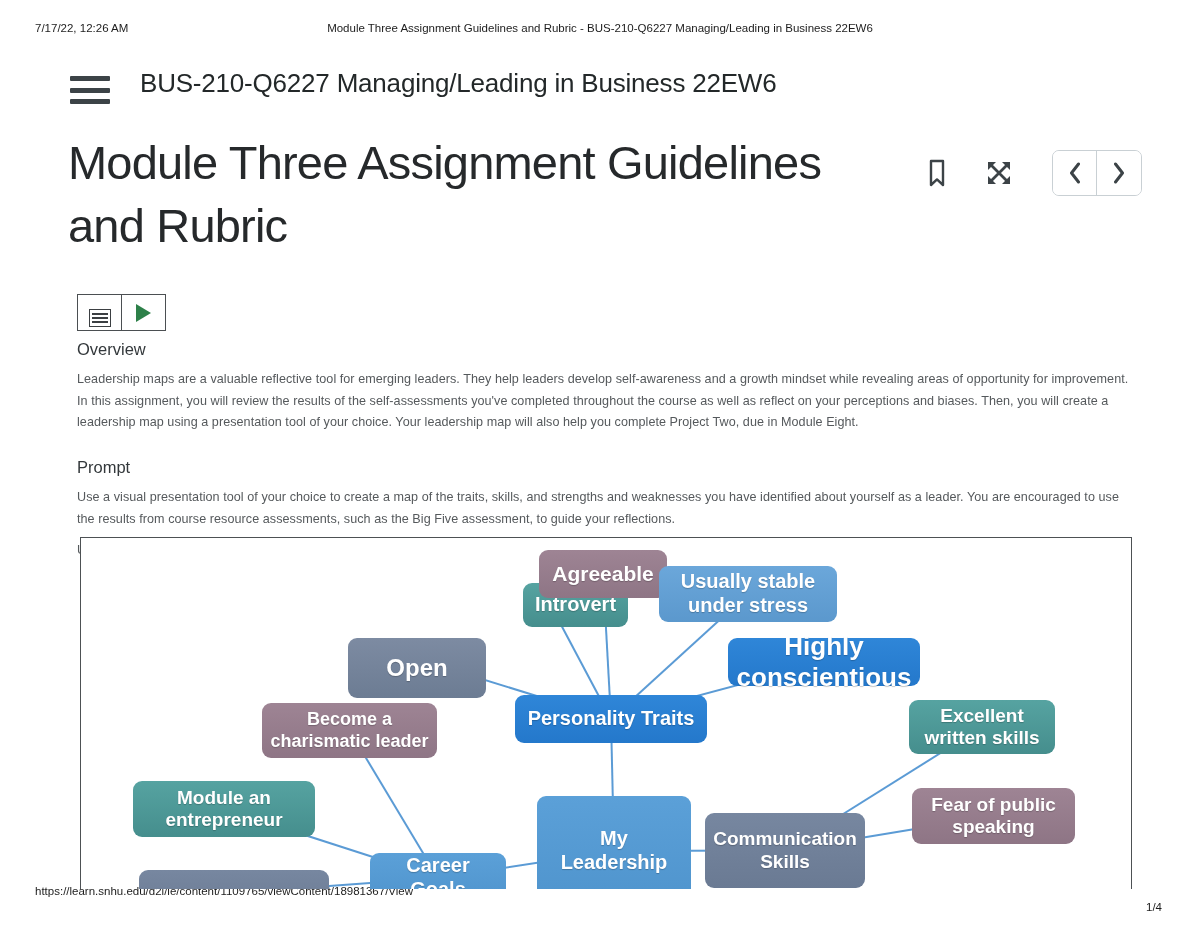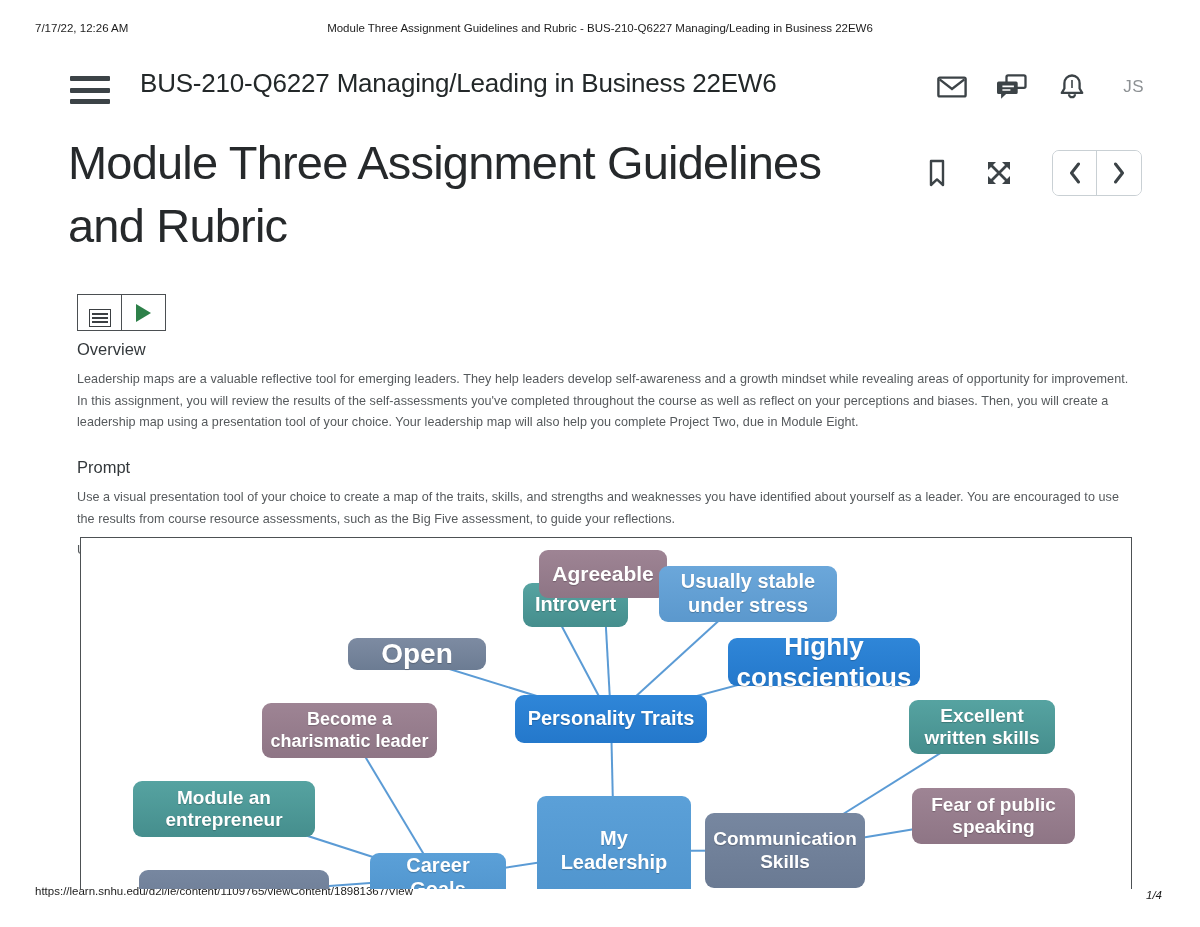--- a/index.html
+++ b/index.html
@@ -288,62 +288,38 @@
   }
   .print-footer .pf-url {
     position: absolute;
     left: 35px;
     top: 0;
     white-space: nowrap;
   }
   .print-footer .pf-page {
     position: absolute;
     right: 38px;
-    top: 4px;
-    font-style: italic;
+    top: 16px;
   }
 </style>
 </head>
 <body>
 
 <div class="print-header">
   <div class="ph-date">7/17/22, 12:26 AM</div>
   <div class="ph-title">Module Three Assignment Guidelines and Rubric - BUS-210-Q6227 Managing/Leading in Business 22EW6</div>
 </div>
 
 <div class="navbar">
   <div class="hamburger">
     <span></span>
     <span></span>
     <span></span>
   </div>
   <div class="course-title">BUS-210-Q6227 Managing/Leading in Business 22EW6</div>
-  <div class="nav-icons">
-    <div class="ni">
-      <svg width="30" height="24" viewBox="0 0 30 24">
-        <rect x="1.4" y="2.6" width="27.2" height="18.8" rx="1.4" fill="none" stroke="#3c4347" stroke-width="2.4"></rect>
-        <path d="M2.6 4.4 L15 14 L27.4 4.4" fill="none" stroke="#3c4347" stroke-width="2.4"></path>
-      </svg>
-    </div>
-    <div class="ni">
-      <svg width="30" height="27" viewBox="0 0 30 27">
-        <rect x="9.5" y="1.4" width="19" height="12.5" rx="1.6" fill="none" stroke="#3c4347" stroke-width="2.3"></rect>
-        <path d="M1.6 7.6 h17.5 a1.6 1.6 0 0 1 1.6 1.6 v9.3 a1.6 1.6 0 0 1 -1.6 1.6 h-10 l-5 4.6 v-4.6 h-2.5 a1.6 1.6 0 0 1 -1.6 -1.6 v-9.3 a1.6 1.6 0 0 1 1.6 -1.6 z" fill="#3c4347"></path>
-        <path d="M5.4 12.4 h11.5 M5.4 16 h8" stroke="#ffffff" stroke-width="1.6"></path>
-      </svg>
-    </div>
-    <div class="ni">
-      <svg width="28" height="28" viewBox="0 0 28 28">
-        <path d="M14 2.5 c-4.4 0 -7.6 3.4 -7.6 7.8 v5.2 l-2.6 4.4 h20.4 l-2.6 -4.4 v-5.2 c0 -4.4 -3.2 -7.8 -7.6 -7.8 z" fill="none" stroke="#3c4347" stroke-width="2.3" stroke-linejoin="round"></path>
-        <path d="M11 21.2 a3 3 0 0 0 6 0" fill="none" stroke="#3c4347" stroke-width="2.3"></path>
-        <path d="M14 7 v8" stroke="#3c4347" stroke-width="1.6"></path>
-      </svg>
-    </div>
-    <div class="avatar-initials">JS</div>
-  </div>
 </div>
 
 <div class="title-block">
   <div class="page-title">Module Three Assignment Guidelines and Rubric</div>
   <div class="title-actions">
     <div class="ta-icon">
       <svg width="18" height="28" viewBox="0 0 18 28">
         <path d="M3 2 h12 v24 l-6 -5.6 l-6 5.6 z" fill="none" stroke="#3c4347" stroke-width="2.4" stroke-linejoin="round"></path>
       </svg>
     </div>
@@ -402,21 +378,21 @@
         <line x1="704" y1="312.5" x2="901" y2="189" stroke="#5b9bd5" stroke-width="2"></line>
         <line x1="704" y1="312.5" x2="912.5" y2="278" stroke="#5b9bd5" stroke-width="2"></line>
         <line x1="533" y1="313" x2="357" y2="340" stroke="#5b9bd5" stroke-width="2"></line>
         <line x1="357" y1="340" x2="268.5" y2="192.5" stroke="#5b9bd5" stroke-width="2"></line>
         <line x1="357" y1="340" x2="143" y2="271" stroke="#5b9bd5" stroke-width="2"></line>
         <line x1="357" y1="340" x2="153" y2="355" stroke="#5b9bd5" stroke-width="2"></line>
       </svg>
   <div class="node teal" style="left: 417px; top: 45px; width: 105px; height: 44px; font-size: 20px; margin-left: 25px;">Introvert</div>
       <div class="node mauve" style="left: 458px; top: 12px; width: 128px; height: 48px; font-size: 21px;">Agreeable</div>
       <div class="node lightblue" style="left: 578px; top: 28px; width: 178px; height: 56px; font-size: 20px;">Usually stable under  stress</div>
-      <div class="node slate" style="left: 267px; top: 100px; width: 138px; height: 32px; font-size: 28px;">Open</div>
+      <div class="node slate" style="left: 267px; top: 100px; width: 138px; height: 60px; font-size: 24px;">Open</div>
       <div class="node blue" style="left: 647px; top: 100px; width: 192px; height: 48px; font-size: 26px;">Highly conscientious</div>
       <div class="node blue" style="left: 434px; top: 157px; width: 192px; height: 48px; font-size: 20px;">Personality Traits</div>
       <div class="node teal" style="left: 828px; top: 162px; width: 146px; height: 54px; font-size: 19px;">Excellent written skills</div>
       <div class="node mauve" style="left: 181px; top: 165px; width: 175px; height: 55px; font-size: 18px;">Become a charismatic leader</div>
       <div class="node teal" style="left: 52px; top: 243px; width: 182px; height: 56px; font-size: 19px;">Module an entrepreneur</div>
       <div class="node mauve" style="left: 831px; top: 250px; width: 163px; height: 56px; font-size: 19px;">Fear of public speaking</div>
       <div class="node midblue" style="left: 456px; top: 258px; width: 154px; height: 110px; font-size: 20px;">My Leadership</div>
       <div class="node slate2" style="left: 624px; top: 275px; width: 160px; height: 75px; font-size: 19px;">Communication Skills</div>
       <div class="node midblue" style="left: 289px; top: 315px; width: 136px; height: 50px; font-size: 20px;">Career Goals</div>
       <div class="node slate2" style="left: 58px; top: 332px; width: 190px; height: 46px; font-size: 19px;"></div>

